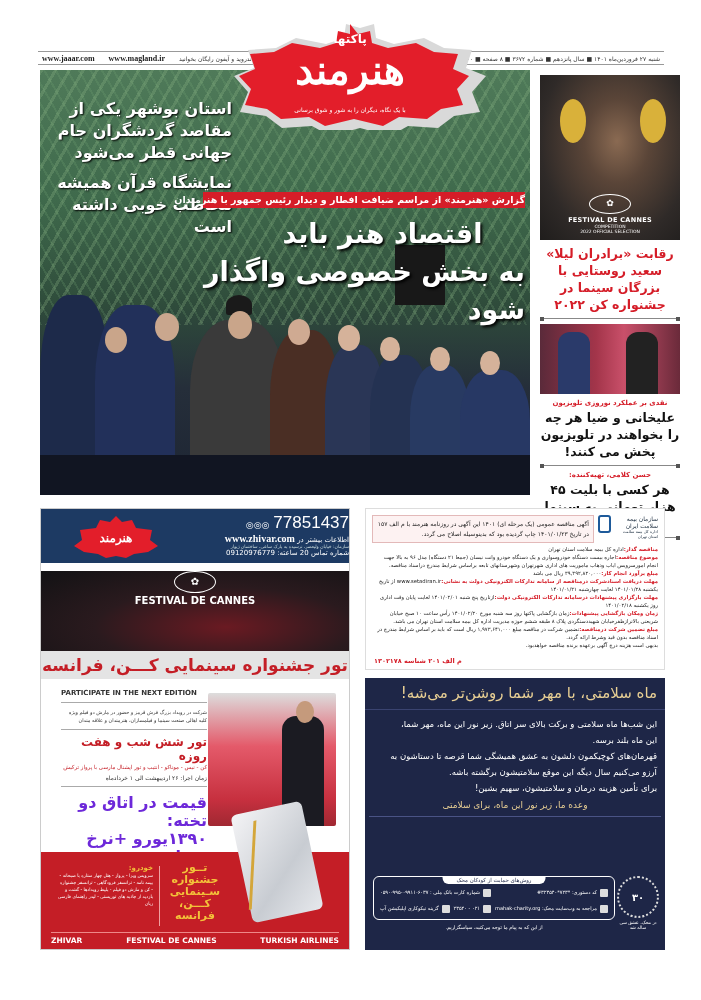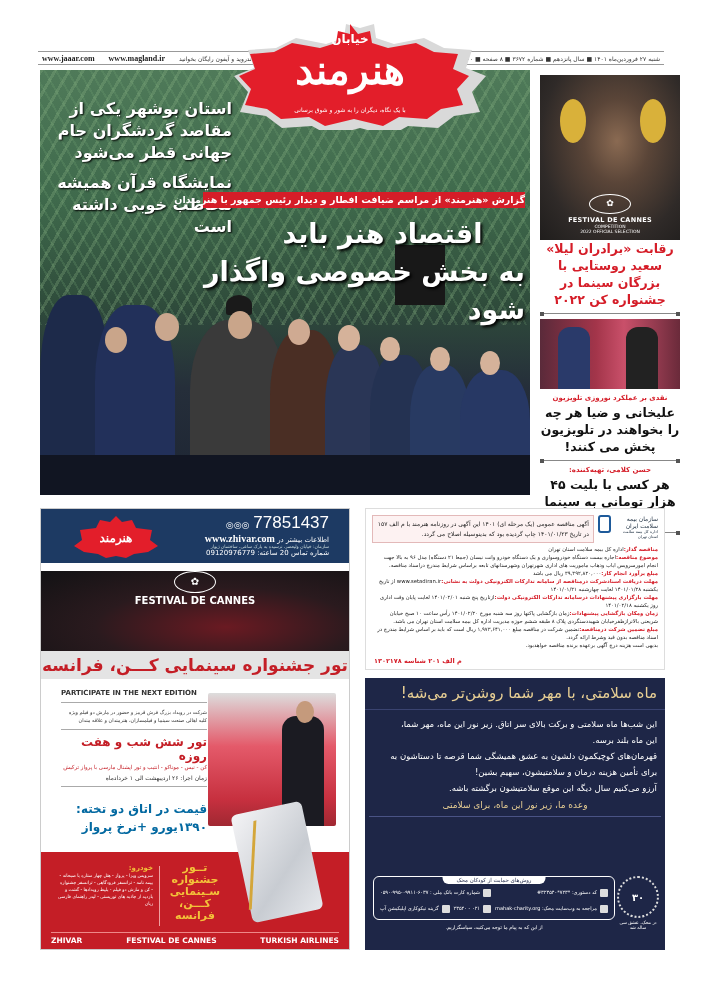--- a/index.html
+++ b/index.html
@@ -21,32 +21,32 @@
 .kicker{position:absolute;left:203px;top:192px;width:322px;height:16px;background:#d51d28;color:#fff;font-size:9.5px;font-weight:bold;direction:rtl;text-align:center;line-height:16px;white-space:nowrap}
 .headline{position:absolute;left:200px;top:215px;width:325px;direction:rtl;text-align:right;color:#fff;font-weight:bold;font-size:27px;line-height:38px;text-shadow:2px 2px 3px #000}
 .headline .l1{display:block;text-align:center;padding-left:40px}
 .rcol{position:absolute;left:540px;top:75px;width:140px}
 .cannes-photo{width:140px;height:165px;background:radial-gradient(ellipse at 55% 40%,#8a6a52 0,#5a4538 30%,#2f2a28 70%,#1f1d1c 100%);position:relative}
 .cannes-photo .ear{position:absolute;width:26px;height:44px;border-radius:50%;background:#d9b13a;top:24px}
 .cannes-logo{position:absolute;left:0;right:0;bottom:6px;text-align:center;color:#fff}
 .cannes-logo .oval{width:42px;height:20px;border:1.5px solid #fff;border-radius:50%;margin:0 auto 2px;font-size:9px;line-height:17px}
 .cannes-logo .t1{font-size:6.5px;font-weight:bold;letter-spacing:.3px}
 .cannes-logo .t2{font-size:4.5px}
-.rhead{direction:rtl;text-align:center;color:#d51d28;font-weight:bold;font-size:12.5px;line-height:17px;}
+.rhead{direction:rtl;text-align:center;color:#d51d28;font-weight:bold;font-size:12.5px;line-height:17px;margin-top:5px}
 .divider{height:1px;background:#888;margin:5px 0;position:relative}
 .divider:before,.divider:after{content:"";position:absolute;top:-1.5px;width:4px;height:4px;background:#555}
 .divider:before{left:0}.divider:after{right:0}
 .tv-photo{width:140px;height:70px;background:linear-gradient(90deg,#5a2a3a,#a3354a 40%,#c9506a 60%,#6a2a3a);position:relative;margin-top:2px}
 .tv-person{position:absolute;bottom:0;width:32px;height:62px;border-radius:12px 12px 0 0}
 .small-kicker{direction:rtl;text-align:center;color:#d51d28;font-size:7px;font-weight:bold;margin-top:5px}
 .bhead{direction:rtl;text-align:center;color:#111;font-weight:bold;font-size:12.5px;line-height:17px;margin-top:2px}
 .ad-left{position:absolute;left:40px;top:508px;width:310px;height:442px;border:1px solid #ccc;overflow:hidden}
 .ad-top{height:54px;background:#1d3a63;position:relative}
 .ad-logo{position:absolute;left:30px;top:5px;width:90px;height:44px}
-.ad-contact{position:absolute;right:20px;top:4px;text-align:right;color:#fff}
+.ad-contact{position:absolute;right:0;top:4px;text-align:right;color:#fff}
 .ad-contact .phone{font-size:17px;font-family:"Liberation Sans",sans-serif}
 .ad-contact .icons{font-size:9px;margin-right:4px}
 .ad-contact .site{font-size:7px;direction:rtl}
 .ad-contact .site b{font-family:"Liberation Serif",serif;font-size:10px}
 .ad-contact .addr{font-size:4.5px;direction:rtl;color:#cdd}
 .ad-contact .mob{font-size:7px;direction:rtl}
 .ad-cannes{height:80px;background:radial-gradient(ellipse at 60% 70%,#6a1a22 0,#2a1a1e 50%,#121214 100%);position:relative;text-align:center;color:#fff}
 .ad-cannes .oval{width:42px;height:22px;border:1.5px solid #fff;border-radius:50%;margin:8px auto 2px;font-size:10px;line-height:19px}
 .ad-cannes .fdc{font-size:10px;font-weight:bold}
 .ad-cannes .edition{font-family:"Liberation Serif",serif;font-size:9.5px;margin-top:3px}
@@ -56,21 +56,21 @@
 .ad-mid .photo .man{position:absolute;right:12px;bottom:0;width:42px;height:110px;background:#1b1b22;border-radius:14px 14px 0 0}
 .ad-mid .photo .head{position:absolute;right:22px;top:8px;width:18px;height:22px;background:#c59a7c;border-radius:50%}
 .ad-mid .info{position:absolute;left:20px;top:10px;width:146px;direction:rtl;}
 .ad-mid .part{font-size:7px;font-weight:bold;color:#333;direction:ltr;position:relative}
 .ad-mid .part .yr{position:absolute;left:0;right:0;top:-6px;font-size:16px;color:#e6e6e6;z-index:-1}
 .ad-mid .hr{height:1px;background:#aaa;margin:5px 0}
 .ad-mid .desc{font-size:5px;color:#333;line-height:8px}
 .ad-mid .tour{font-size:12px;font-weight:bold;color:#c41e26;margin-top:4px}
 .ad-mid .cities{font-size:5.5px;color:#c41e26;line-height:8px}
 .ad-mid .date{font-size:6px;color:#333;margin-top:3px}
-.ad-mid .price{font-size:12px;font-weight:bold;color:#0369a1;line-height:18px;margin-top:13px}
+.ad-mid .price{font-size:16px;font-weight:bold;color:#6d28d9;line-height:18px;margin-top:7px}
 .ad-red{height:107px;background:#c41e26;position:relative;color:#fff}
 .ad-red .services{position:absolute;left:16px;top:12px;width:96px;direction:rtl;text-align:right}
 .ad-red .services .lbl{font-size:7px;color:#f3c23a;font-weight:bold}
 .ad-red .services .txt{font-size:4.5px;line-height:7px}
 .ad-red .vline{position:absolute;left:118px;top:14px;width:1px;height:60px;background:#f0a0a0}
 .ad-red .big{position:absolute;left:124px;top:10px;width:60px;direction:rtl;text-align:center;color:#f3c23a;font-weight:bold;font-size:11px;line-height:12px}
 .ad-red .crystal{position:absolute;left:200px;top:-45px;width:72px;height:110px;background:linear-gradient(135deg,#f4f4f6,#c8ccd2 60%,#e6e8ec);transform:rotate(-12deg);border-radius:6px}
 .ad-red .crystal:after{content:"";position:absolute;left:10px;top:10px;width:52px;height:86px;border-left:3px solid #d4a63a;transform:skewX(-15deg)}
 .ad-red .hr{position:absolute;left:10px;right:10px;top:80px;height:1px;background:#e88}
 .ad-red .sponsors{position:absolute;left:10px;right:10px;top:84px;display:flex;justify-content:space-between;align-items:center;font-size:7.5px;font-weight:bold}
@@ -105,21 +105,21 @@
     <span class="tag"><b>هنرمند</b> <span>را در دستگاه‌های اندروید و آیفون رایگان بخوانید</span></span>
   </div>
   <span class="right">شنبه ۲۷ فروردین‌ماه ۱۴۰۱ ■ سال پانزدهم ■ شماره ۳۶۷۲ ■ ۸ صفحه ■ ۵۰۰۰ تومان ■ ISSN 2008-0816</span>
 </div>
 
 <div class="masthead">
   <svg viewBox="0 0 300 118">
     <path d="M150 4 l10 12 l14 -4 l2 14 l18 6 l30 -6 l20 10 l28 2 l-6 18 l20 8 l-14 16 l8 20 l-26 4 l-16 12 l-30 -2 l-18 10 l-30 -8 l-30 8 l-18 -10 l-30 2 l-16 -12 l-26 -4 l8 -20 l-14 -16 l20 -8 l-6 -18 l28 -2 l20 -10 l30 6 l18 -6 l2 -14 l14 4 z" fill="#d9d9d9"></path>
     <path d="M150 12 l8 10 l12 -3 l2 12 l16 5 l28 -5 l18 9 l24 2 l-5 15 l16 7 l-12 13 l6 16 l-22 4 l-14 10 l-28 -2 l-16 9 l-29 -7 l-29 7 l-16 -9 l-28 2 l-14 -10 l-22 -4 l6 -16 l-12 -13 l16 -7 l-5 -15 l24 -2 l18 -9 l28 5 l16 -5 l2 -12 l12 3 z" fill="#e31e2a"></path>
   </svg>
-  <div style="position:absolute;left:0;right:0;top:20px;text-align:center;color:#fff;font-size:12px;font-weight:bold">خیابان</div>
+  <div style="position:absolute;left:0;right:0;top:20px;text-align:center;color:#fff;font-size:12px;font-weight:bold">پاکتها</div>
   <div style="position:absolute;left:0;right:0;top:34px;text-align:center;color:#fff;font-size:40px;font-weight:bold;font-family:'DejaVu Serif',serif">هنرمند</div>
   <div style="position:absolute;left:0;right:0;top:94px;text-align:center;color:#fff;font-size:6px;direction:rtl">با یک نگاه، دیگران را به شور و شوق برسانی</div>
 </div>
 
 <div class="main-photo">
   <div class="palm"></div>
   <div style="position:absolute;left:355px;top:175px;width:50px;height:60px;background:#181818"></div>
   <div class="people">
     <div class="person" style="left:0;width:70px;height:200px;background:#1d2a4a"></div>
     <div class="person" style="left:55px;width:80px;height:190px;background:#22305a"></div>
@@ -252,22 +252,22 @@
   </div>
   <div class="foot">م الف ۲۰۱ شناسه ۱۳۰۲۱۷۸</div>
 </div>
 
 <div class="mahak">
   <div class="title">ماه سلامتی، با مهر شما روشن‌تر می‌شه!</div>
   <div class="para">
     <div>این شب‌ها ماه سلامتی و برکت بالای سر اتاق. زیر نور این ماه، مهر شما،</div>
     <div>این ماه بلند برسه.</div>
     <div>قهرمان‌های کوچیکمون دلشون به عشق همیشگی شما قرصه تا دستاشون به</div>
+    <div>آرزو می‌کنیم سال دیگه این موقع سلامتیشون برگشته باشه.</div>
     <div>برای تأمین هزینه درمان و سلامتیشون، سهیم بشین!</div>
-    <div>آرزو می‌کنیم سال دیگه این موقع سلامتیشون برگشته باشه.</div>
   </div>
   <div class="vow">وعده ما، زیر نور این ماه، برای سلامتی</div>
   <div class="hr"></div>
   <div class="box">
     <div class="bt">روش‌های حمایت از کودکان محک</div>
     <div class="row" style="top:12px">
       <span><span class="ic"></span><span>کد دستوری:</span> <span>*۷۲۳*۳۲۳۵۴۰#</span></span>
       <span><span class="ic"></span><span>شماره کارت بانک ملی :</span> <span>۶۰۳۷-۹۹۱۱-۹۹۵۰-۰۵۹۰</span></span>
     </div>
     <div class="row" style="top:28px">

